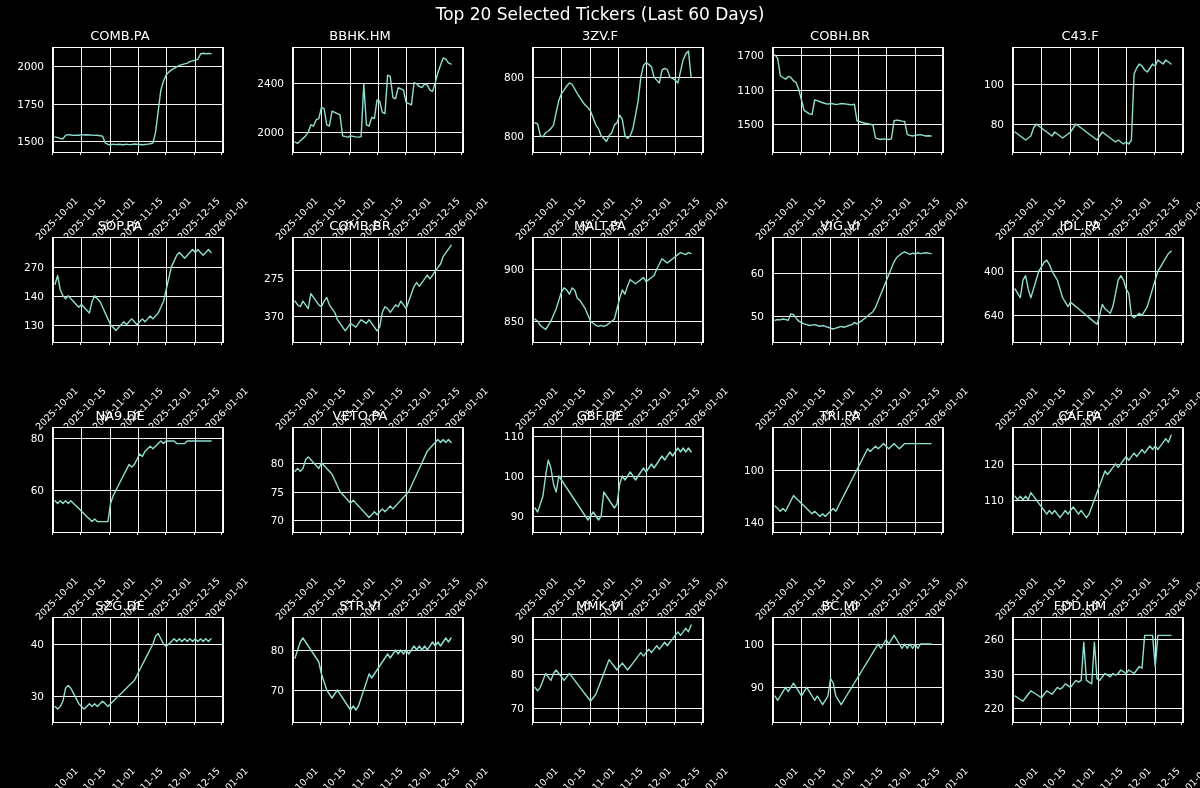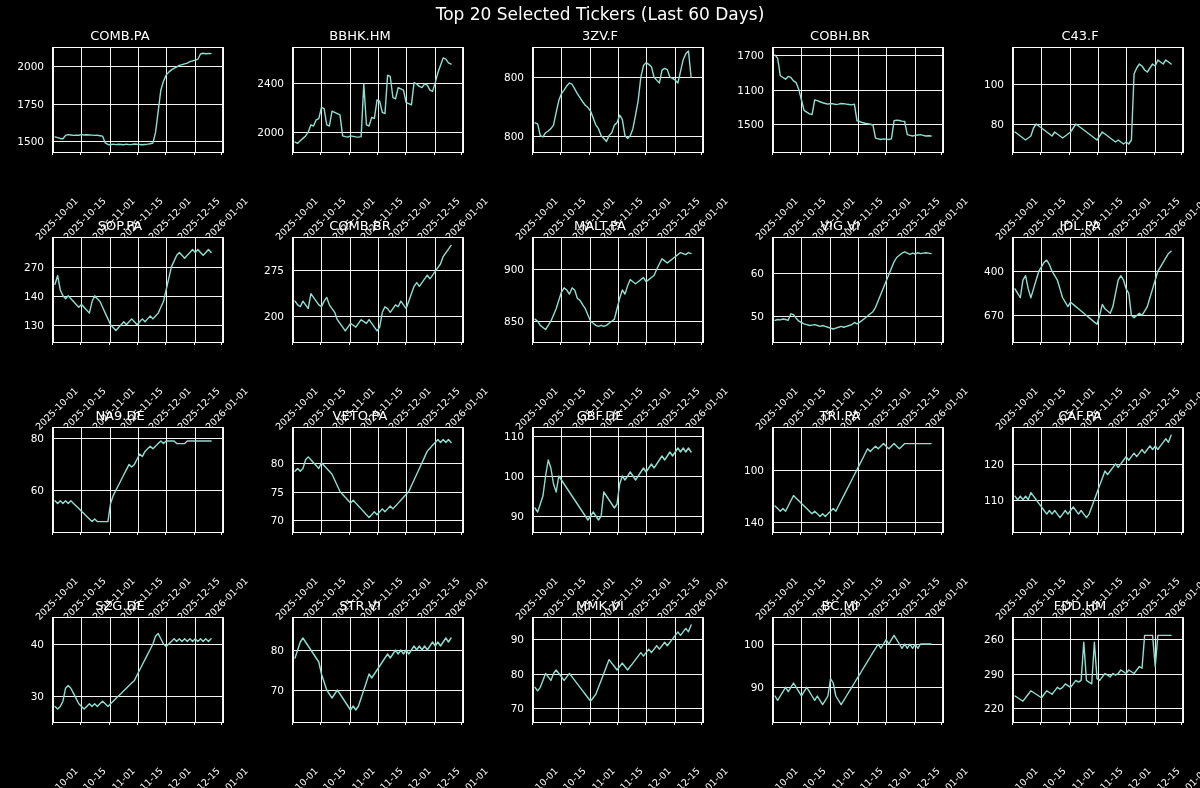--- a/index.html
+++ b/index.html
@@ -355,22 +355,22 @@
           <div class="gridline-v" style="left: 56.7px;"></div>
           <div class="gridline-v" style="left: 85px;"></div>
           <div class="gridline-v" style="left: 113.3px;"></div>
           <div class="gridline-v" style="left: 141.7px;"></div>
           <div class="gridline-v" style="left: 169px;"></div>
           <svg class="series-svg" viewBox="0 0 170 104" preserveAspectRatio="none">
             <path d="M2.00 63.14 L4.65 66.86 L7.29 68.71 L9.94 63.14 L12.58 66.86 L15.23 70.57 L17.87 55.71 L20.52 59.43 L23.17 63.14 L25.81 66.86 L28.46 68.71 L31.10 63.14 L33.75 59.43 L36.39 66.86 L39.04 70.57 L41.69 74.29 L44.33 81.71 L46.98 85.43 L49.62 89.14 L52.27 92.86 L54.92 89.14 L57.56 85.43 L60.21 87.29 L62.85 89.14 L65.50 85.43 L68.14 81.71 L70.79 83.57 L73.44 85.43 L76.08 81.71 L78.73 85.43 L81.37 89.14 L84.02 92.86 L86.66 89.14 L89.31 74.29 L91.96 68.71 L94.60 70.57 L97.25 74.29 L99.89 70.57 L102.54 66.86 L105.18 68.71 L107.83 63.14 L110.48 66.86 L113.12 70.57 L115.77 63.14 L118.41 55.71 L121.06 48.29 L123.71 44.57 L126.35 48.29 L129.00 44.57 L131.64 40.86 L134.29 37.14 L136.93 40.86 L139.58 37.14 L142.23 33.43 L144.87 29.71 L147.52 26.00 L150.16 18.57 L152.81 14.86 L155.45 11.14 L158.10 7.43" fill="none" stroke="#8fded0" stroke-width="1.4" stroke-linejoin="round" stroke-linecap="round"></path>
           </svg>
         </div>
         <div class="ylabels">
-          <div class="ylab" style="top: 79px;">200</div>
-          <div class="ylab" style="top: 33px; margin-left: 44px;">275</div>
+          <div class="ylab" style="top: 79px;">370</div>
+          <div class="ylab" style="top: 41px; margin-left: 44px;">275</div>
         </div>
         <div class="xlabels">
           <div class="xlab" style="left: 4px;">2025-10-01</div>
           <div class="tick-x" style="left: 0px;"></div>
           <div class="xlab" style="left: 32.3px;">2025-10-15</div>
           <div class="tick-x" style="left: 28.3px;"></div>
           <div class="xlab" style="left: 60.7px;">2025-11-01</div>
           <div class="tick-x" style="left: 56.7px;"></div>
           <div class="xlab" style="left: 89px;">2025-11-15</div>
           <div class="tick-x" style="left: 85px;"></div>
@@ -466,21 +466,21 @@
           <div class="gridline-v" style="left: 56.7px;"></div>
           <div class="gridline-v" style="left: 85px;"></div>
           <div class="gridline-v" style="left: 113.3px;"></div>
           <div class="gridline-v" style="left: 141.7px;"></div>
           <div class="gridline-v" style="left: 169px;"></div>
           <svg class="series-svg" viewBox="0 0 170 104" preserveAspectRatio="none">
             <path d="M2.00 50.89 L4.65 55.32 L7.29 59.74 L9.94 42.04 L12.58 37.62 L15.23 50.89 L17.87 59.74 L20.52 50.89 L23.17 42.04 L25.81 33.19 L28.46 28.77 L31.10 24.34 L33.75 22.13 L36.39 26.55 L39.04 33.19 L41.69 37.62 L44.33 42.04 L46.98 50.89 L49.62 59.74 L52.27 64.17 L54.92 68.60 L57.56 64.17 L60.21 66.38 L62.85 68.60 L65.50 70.81 L68.14 73.02 L70.79 75.23 L73.44 77.45 L76.08 79.66 L78.73 81.87 L81.37 84.09 L84.02 86.30 L86.66 77.45 L89.31 66.38 L91.96 70.81 L94.60 73.02 L97.25 75.23 L99.89 68.60 L102.54 55.32 L105.18 42.04 L107.83 37.62 L110.48 42.04 L113.12 50.89 L115.77 55.32 L118.41 77.45 L121.06 79.66 L123.71 77.45 L126.35 75.23 L129.00 77.45 L131.64 73.02 L134.29 68.60 L136.93 59.74 L139.58 50.89 L142.23 42.04 L144.87 33.19 L147.52 28.77 L150.16 24.34 L152.81 19.91 L155.45 15.49 L158.10 13.28" fill="none" stroke="#8fded0" stroke-width="1.4" stroke-linejoin="round" stroke-linecap="round"></path>
           </svg>
         </div>
         <div class="ylabels">
-          <div class="ylab" style="top: 78.4px;">670</div>
+          <div class="ylab" style="top: 78.4px;">640</div>
           <div class="ylab" style="top: 34.2px;">400</div>
         </div>
         <div class="xlabels">
           <div class="xlab" style="left: 4px;">2025-10-01</div>
           <div class="tick-x" style="left: 0px;"></div>
           <div class="xlab" style="left: 32.3px;">2025-10-15</div>
           <div class="tick-x" style="left: 28.3px;"></div>
           <div class="xlab" style="left: 60.7px;">2025-11-01</div>
           <div class="tick-x" style="left: 56.7px;"></div>
           <div class="xlab" style="left: 89px;">2025-11-15</div>
@@ -844,21 +844,21 @@
           <div class="gridline-v" style="left: 85px;"></div>
           <div class="gridline-v" style="left: 113.3px;"></div>
           <div class="gridline-v" style="left: 141.7px;"></div>
           <div class="gridline-v" style="left: 169px;"></div>
           <svg class="series-svg" viewBox="0 0 170 104" preserveAspectRatio="none">
             <path d="M2.00 78.00 L4.65 79.73 L7.29 81.47 L9.94 83.20 L12.58 79.73 L15.23 76.27 L17.87 72.80 L20.52 74.53 L23.17 76.27 L25.81 78.00 L28.46 79.73 L31.10 76.27 L33.75 72.80 L36.39 74.53 L39.04 76.27 L41.69 72.80 L44.33 69.33 L46.98 71.07 L49.62 69.33 L52.27 65.87 L54.92 67.60 L57.56 69.33 L60.21 65.87 L62.85 62.40 L65.50 64.13 L68.14 62.40 L70.79 24.27 L73.44 62.40 L76.08 64.13 L78.73 65.87 L81.37 24.27 L84.02 60.67 L86.66 62.40 L89.31 58.93 L91.96 55.47 L94.60 57.20 L97.25 58.93 L99.89 55.47 L102.54 57.20 L105.18 55.47 L107.83 52.00 L110.48 53.73 L113.12 55.47 L115.77 52.00 L118.41 53.73 L121.06 55.47 L123.71 52.00 L126.35 48.53 L129.00 50.27 L131.64 17.33 L134.29 17.33 L136.93 17.33 L139.58 17.33 L142.23 48.53 L144.87 17.33 L147.52 17.33 L150.16 17.33 L152.81 17.33 L155.45 17.33 L158.10 17.33" fill="none" stroke="#8fded0" stroke-width="1.4" stroke-linejoin="round" stroke-linecap="round"></path>
           </svg>
         </div>
         <div class="ylabels">
           <div class="ylab" style="top: 91.1px;">220</div>
-          <div class="ylab" style="top: 56.5px;">290</div>
+          <div class="ylab" style="top: 56.5px;">330</div>
           <div class="ylab" style="top: 21.8px;">260</div>
         </div>
         <div class="xlabels">
           <div class="xlab" style="left: 4px;">2025-10-01</div>
           <div class="tick-x" style="left: 0px;"></div>
           <div class="xlab" style="left: 32.3px;">2025-10-15</div>
           <div class="tick-x" style="left: 28.3px;"></div>
           <div class="xlab" style="left: 60.7px;">2025-11-01</div>
           <div class="tick-x" style="left: 56.7px;"></div>
           <div class="xlab" style="left: 89px;">2025-11-15</div>

